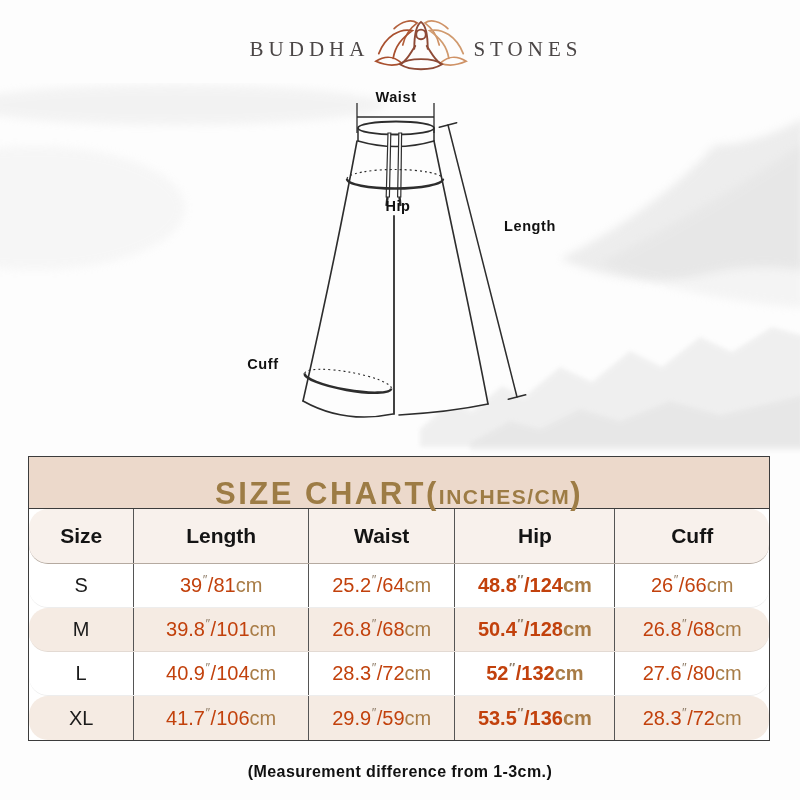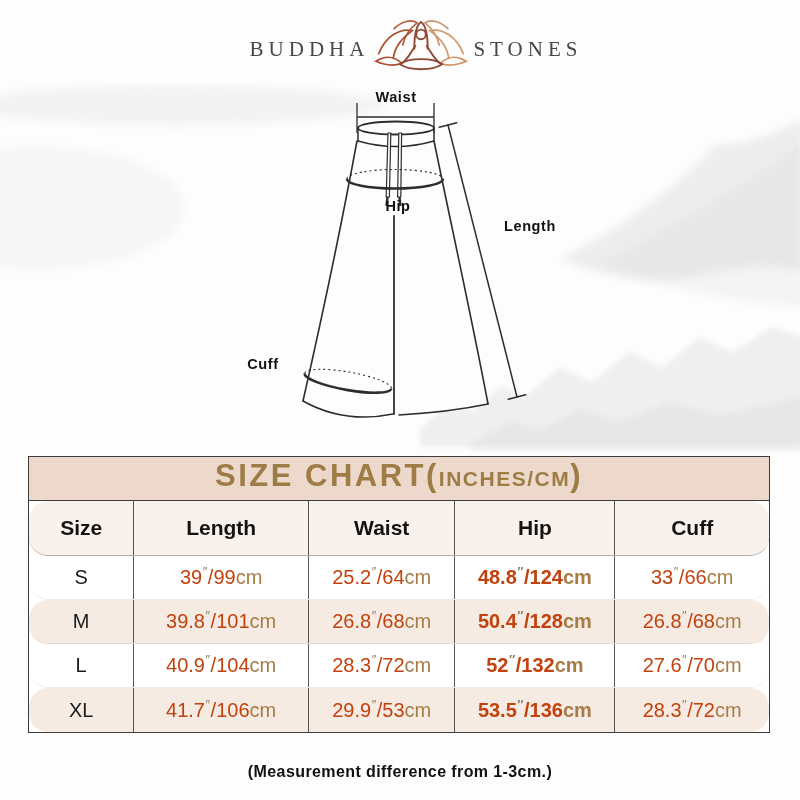--- a/index.html
+++ b/index.html
@@ -15,22 +15,22 @@
   .lotus-svg { width:96px; height:62px; display:block; }
 
   
   .diagram-svg { position:absolute; top:83px; left:0; width:800px; height:372px; display:block; }
   .dlabel { font-family:"Liberation Sans", sans-serif; font-weight:bold; font-size:14.5px;
             fill:#111; letter-spacing:0.6px; }
 
   
   .table-wrap { position:absolute; left:28px; top:456px; width:742px;
                 border:1px solid #3c3c3c; background:#fff; }
-  .band { height:44px; display:flex; align-items:baseline; justify-content:center;
-          background:#ecd9cb; border-bottom:1px solid #3c3c3c; padding-top:1px; }
+  .band { height:52px; display:flex; align-items:baseline; justify-content:center;
+          background:#ecd9cb; border-bottom:1px solid #3c3c3c; padding-top:19px; }
   .t-big  { font-size:31px; font-weight:bold; letter-spacing:2.5px; color:#9d7c45; }
   .t-small{ font-size:21px; font-weight:bold; letter-spacing:1.5px; color:#9d7c45; }
 
   .row { display:flex; width:100%;border-radius:19px; }
   .row.header { height:55px; background:#f8f1ec; border-bottom:1px solid #b5aaa0; }
   .row.data { height:44px; background:#ffffff; }
   .row.data.alt { background:#f5ebe3; }
   .row.data:not(:last-child) { border-bottom:1px solid rgba(0,0,0,0.07); }
   .cell { display:flex; align-items:center; justify-content:center;
           font-size:20px; color:#1b1b1b; }
@@ -160,37 +160,37 @@
           <div class="cell c1 hcell">Length</div>
           <div class="cell c2 hcell">Waist</div>
           <div class="cell c3 hcell">Hip</div>
           <div class="cell c4 hcell">Cuff</div>
         </div>
         <div class="row data">
           <div class="cell c0 size-cell">S</div>
           <div class="cell c1 m-cell">
             <span class="num">39</span>
             <span class="in-mark">″</span>
-            <span class="num">/99</span>
+            <span class="num">/81</span>
             <span class="cm-mark">cm</span>
           </div>
           <div class="cell c2 m-cell">
             <span class="num">25.2</span>
             <span class="in-mark">″</span>
             <span class="num">/64</span>
             <span class="cm-mark">cm</span>
           </div>
           <div class="cell c3 m-cell">
             <span class="num">48.8</span>
             <span class="in-mark">″</span>
             <span class="num">/124</span>
             <span class="cm-mark">cm</span>
           </div>
           <div class="cell c4 m-cell">
-            <span class="num">33</span>
+            <span class="num">26</span>
             <span class="in-mark">″</span>
             <span class="num">/66</span>
             <span class="cm-mark">cm</span>
           </div>
         </div>
         <div class="row data alt">
           <div class="cell c0 size-cell">M</div>
           <div class="cell c1 m-cell">
             <span class="num">39.8</span>
             <span class="in-mark">″</span>
@@ -232,36 +232,36 @@
           </div>
           <div class="cell c3 m-cell">
             <span class="num">52</span>
             <span class="in-mark">″</span>
             <span class="num">/132</span>
             <span class="cm-mark">cm</span>
           </div>
           <div class="cell c4 m-cell">
             <span class="num">27.6</span>
             <span class="in-mark">″</span>
-            <span class="num">/70</span>
+            <span class="num">/80</span>
             <span class="cm-mark">cm</span>
           </div>
         </div>
         <div class="row data alt">
           <div class="cell c0 size-cell">XL</div>
           <div class="cell c1 m-cell">
             <span class="num">41.7</span>
             <span class="in-mark">″</span>
             <span class="num">/106</span>
             <span class="cm-mark">cm</span>
           </div>
           <div class="cell c2 m-cell">
             <span class="num">29.9</span>
             <span class="in-mark">″</span>
-            <span class="num">/53</span>
+            <span class="num">/59</span>
             <span class="cm-mark">cm</span>
           </div>
           <div class="cell c3 m-cell">
             <span class="num">53.5</span>
             <span class="in-mark">″</span>
             <span class="num">/136</span>
             <span class="cm-mark">cm</span>
           </div>
           <div class="cell c4 m-cell">
             <span class="num">28.3</span>

